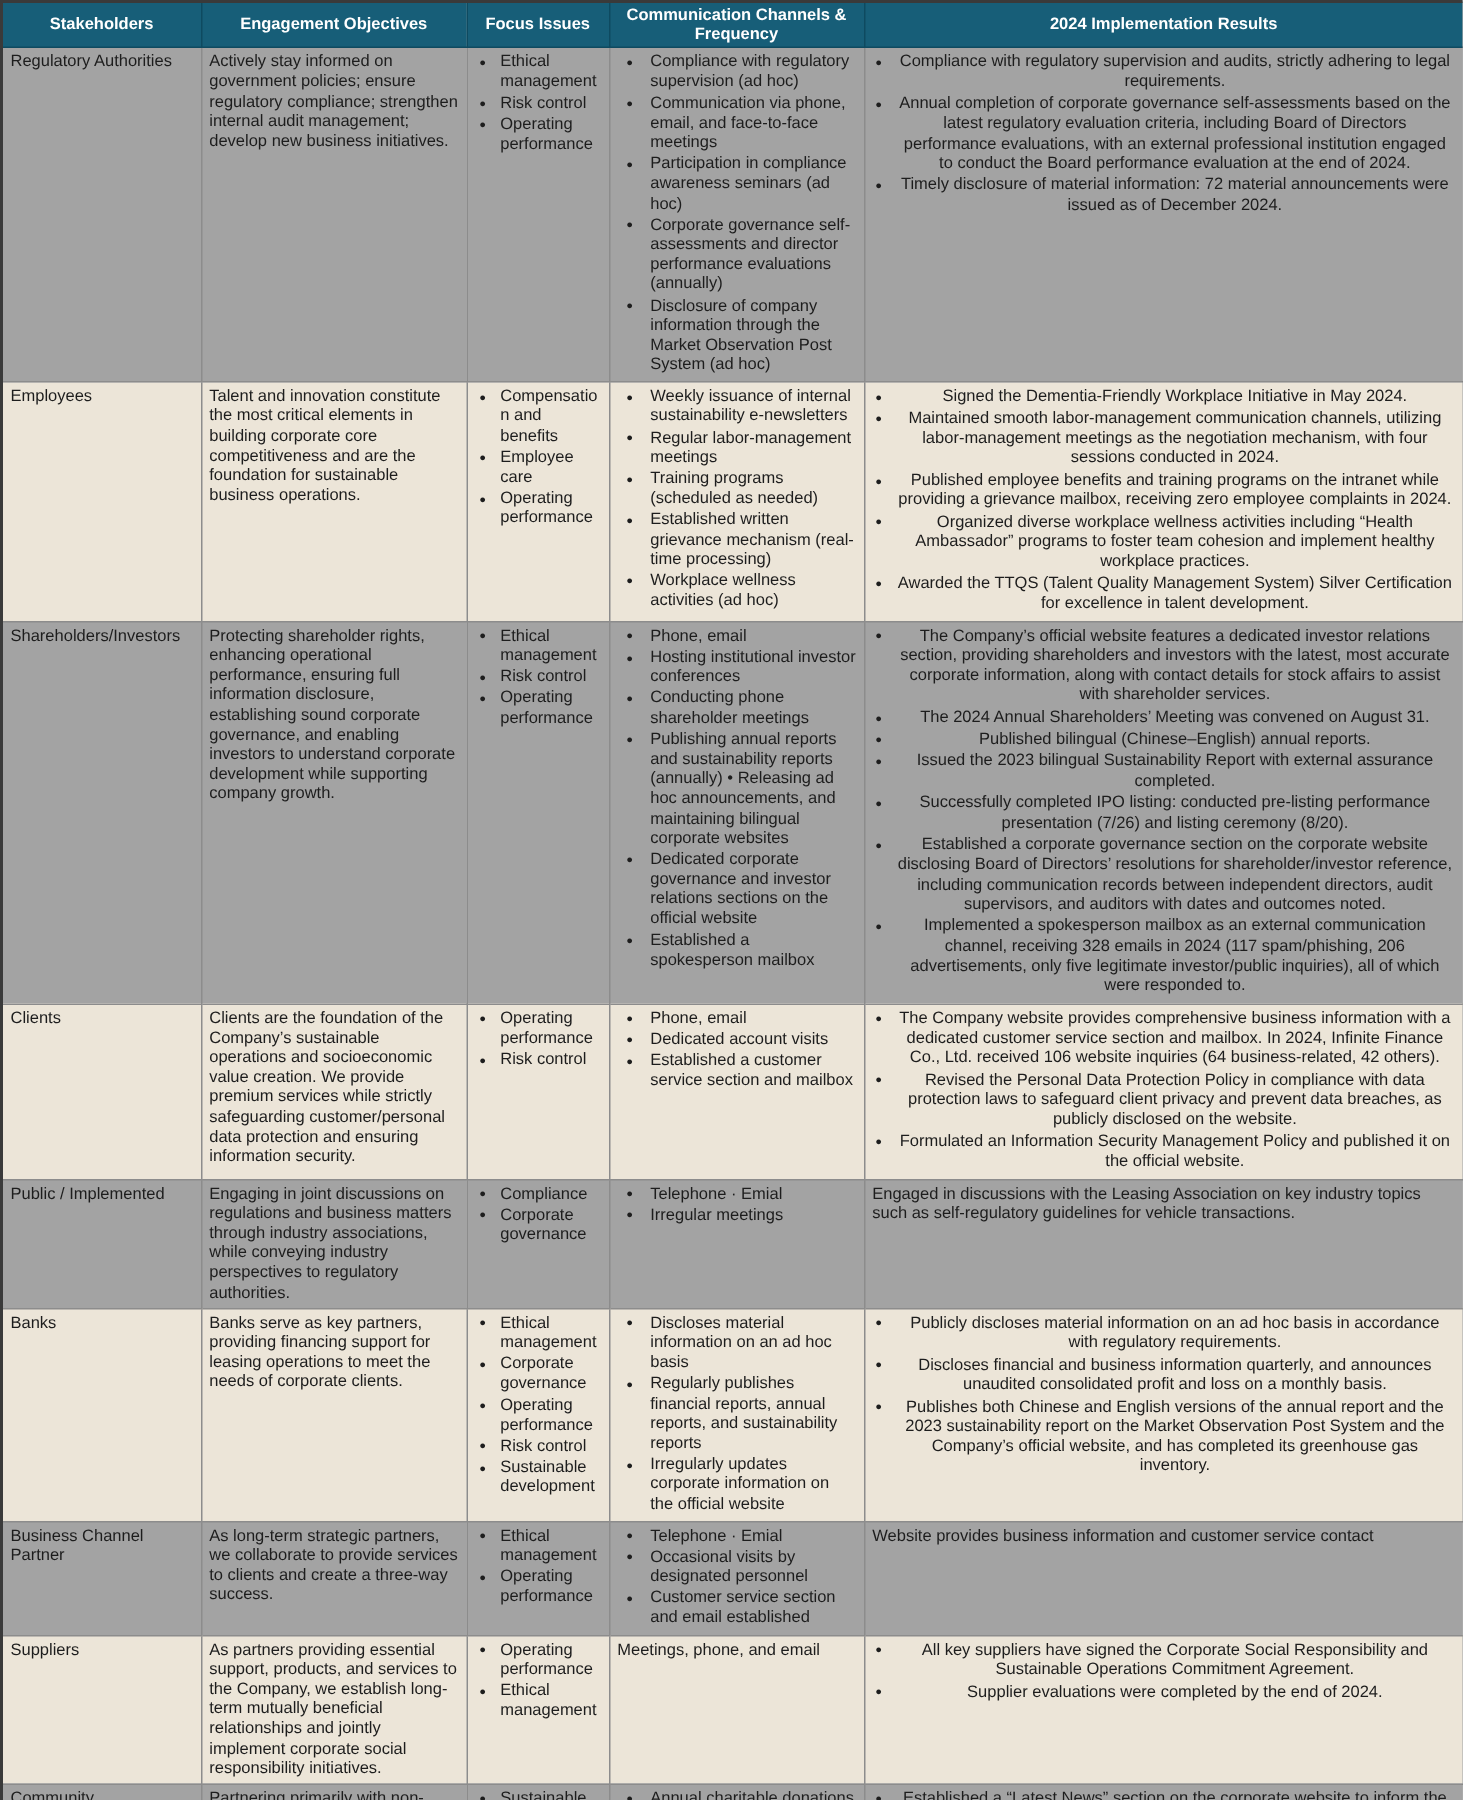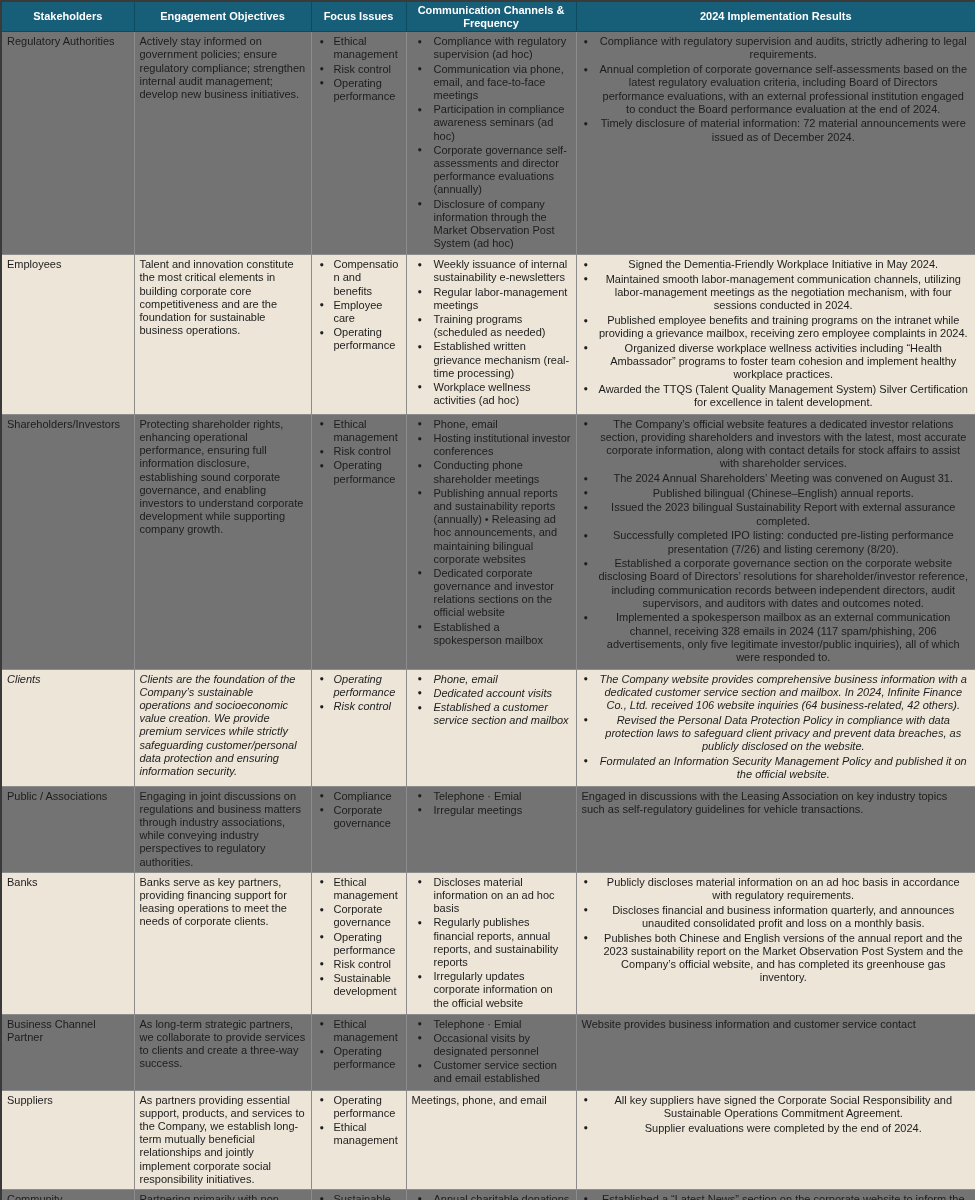--- a/index.html
+++ b/index.html
@@ -4,21 +4,21 @@
 <style>
   html,body{margin:0;padding:0;background:#ffffff;}
   body{width:975px;font-family:"Liberation Sans",sans-serif;color:#1d1d1d;}
   table.stk{border-collapse:collapse;table-layout:fixed;width:975px;border:2px solid #3a3a3a;}
   thead th{
     background:var(--header-bg,#175e78);color:#ffffff;font-size:11px;font-weight:bold;
     text-align:center;vertical-align:middle;padding:2px 4px;line-height:1.15;
     border:1px solid #0e4a60;height:22px;
   }
   tbody td{
-    vertical-align:top;background:#737373;font-size:11px;line-height:1.2;
+    vertical-align:top;background:#a3a3a3;font-size:11px;line-height:1.2;
     padding:3px 5px 3px 5px;border:1px solid #8c8c8c;word-wrap:break-word;
   }
   tbody tr{border-top:1.5px solid #555;}
   tbody tr.alt td{background:var(--row-alt-bg,#ece5d8);}
   ul.blist{margin:0;padding:0;list-style:none;}
   ul.blist li{position:relative;padding-left:22px;margin:0 0 1px 0;}
   ul.blist li::before{content:"●";position:absolute;left:6px;top:1.5px;font-size:7.5px;}
   td.focus-cell ul.blist li{padding-left:17px;}
   td.focus-cell ul.blist li::before{left:3px;}
   td.results-cell ul.blist li{padding-left:15px;margin-bottom:1.5px;text-align:center;}
@@ -139,21 +139,21 @@
             <li>The Company’s official website features a dedicated investor relations section, providing shareholders and investors with the latest, most accurate corporate information, along with contact details for stock affairs to assist with shareholder services.</li>
             <li>The 2024 Annual Shareholders’ Meeting was convened on August 31.</li>
             <li>Published bilingual (Chinese–English) annual reports.</li>
             <li>Issued the 2023 bilingual Sustainability Report with external assurance completed.</li>
             <li>Successfully completed IPO listing: conducted pre-listing performance presentation (7/26) and listing ceremony (8/20).</li>
             <li>Established a corporate governance section on the corporate website disclosing Board of Directors’ resolutions for shareholder/investor reference, including communication records between independent directors, audit supervisors, and auditors with dates and outcomes noted.</li>
             <li>Implemented a spokesperson mailbox as an external communication channel, receiving 328 emails in 2024 (117 spam/phishing, 206 advertisements, only five legitimate investor/public inquiries), all of which were responded to.</li>
           </ul>
         </td>
       </tr>
-      <tr class="alt" style="height: 115px; font-style: italic;">
+      <tr class="alt" style="height: 115px;">
         <td class="stakeholder-cell">
           <span class="plain">Clients</span>
         </td>
         <td class="objectives-cell">
           <span class="plain">Clients are the foundation of the Company’s sustainable operations and socioeconomic value creation. We provide premium services while strictly safeguarding customer/personal data protection and ensuring information security.</span>
         </td>
         <td class="focus-cell">
           <ul class="blist">
             <li>Operating performance</li>
             <li>Risk control</li>
@@ -169,21 +169,21 @@
         <td class="results-cell">
           <ul class="blist">
             <li>The Company website provides comprehensive business information with a dedicated customer service section and mailbox. In 2024, Infinite Finance Co., Ltd. received 106 website inquiries (64 business-related, 42 others).</li>
             <li>Revised the Personal Data Protection Policy in compliance with data protection laws to safeguard client privacy and prevent data breaches, as publicly disclosed on the website.</li>
             <li>Formulated an Information Security Management Policy and published it on the official website.</li>
           </ul>
         </td>
       </tr>
       <tr style="height: 80px;">
         <td class="stakeholder-cell">
-          <span class="plain">Public / Associations</span>
+          <span class="plain">Public / Implemented</span>
         </td>
         <td class="objectives-cell">
           <span class="plain">Engaging in joint discussions on regulations and business matters through industry associations, while conveying industry perspectives to regulatory authorities.</span>
         </td>
         <td class="focus-cell">
           <ul class="blist">
             <li>Compliance</li>
             <li>Corporate governance</li>
           </ul>
         </td>

